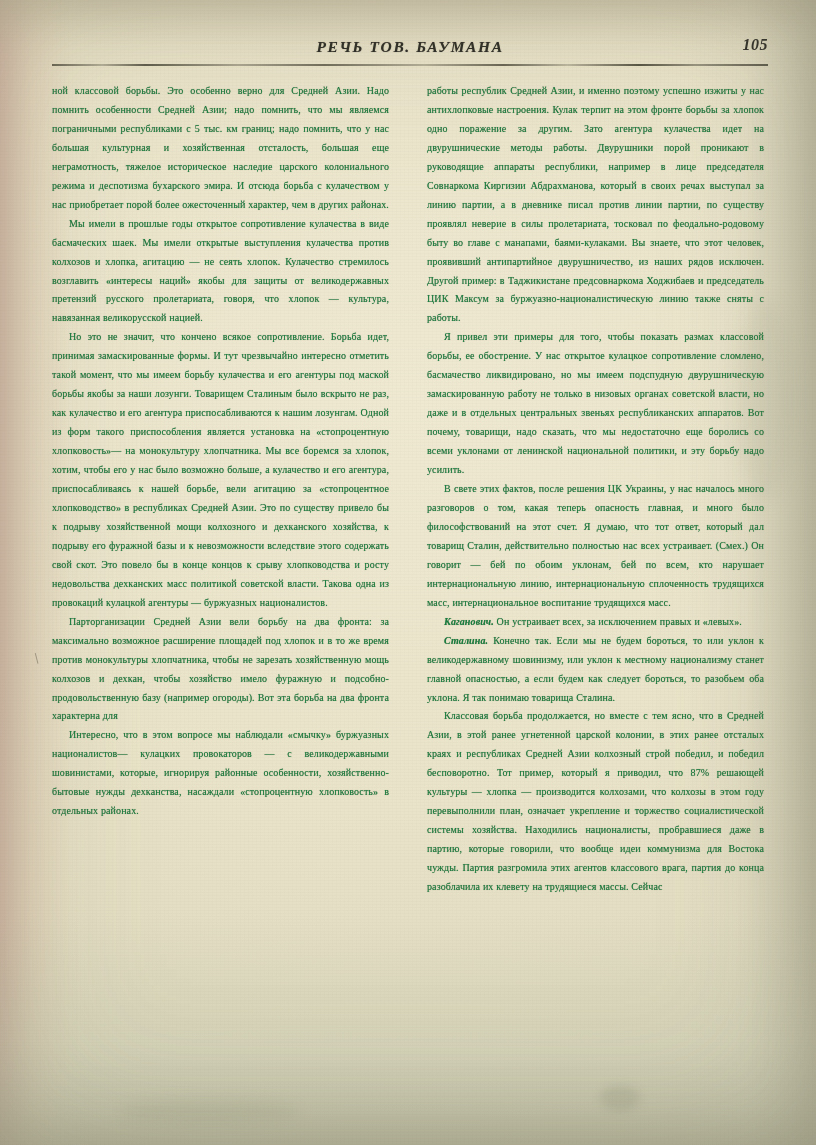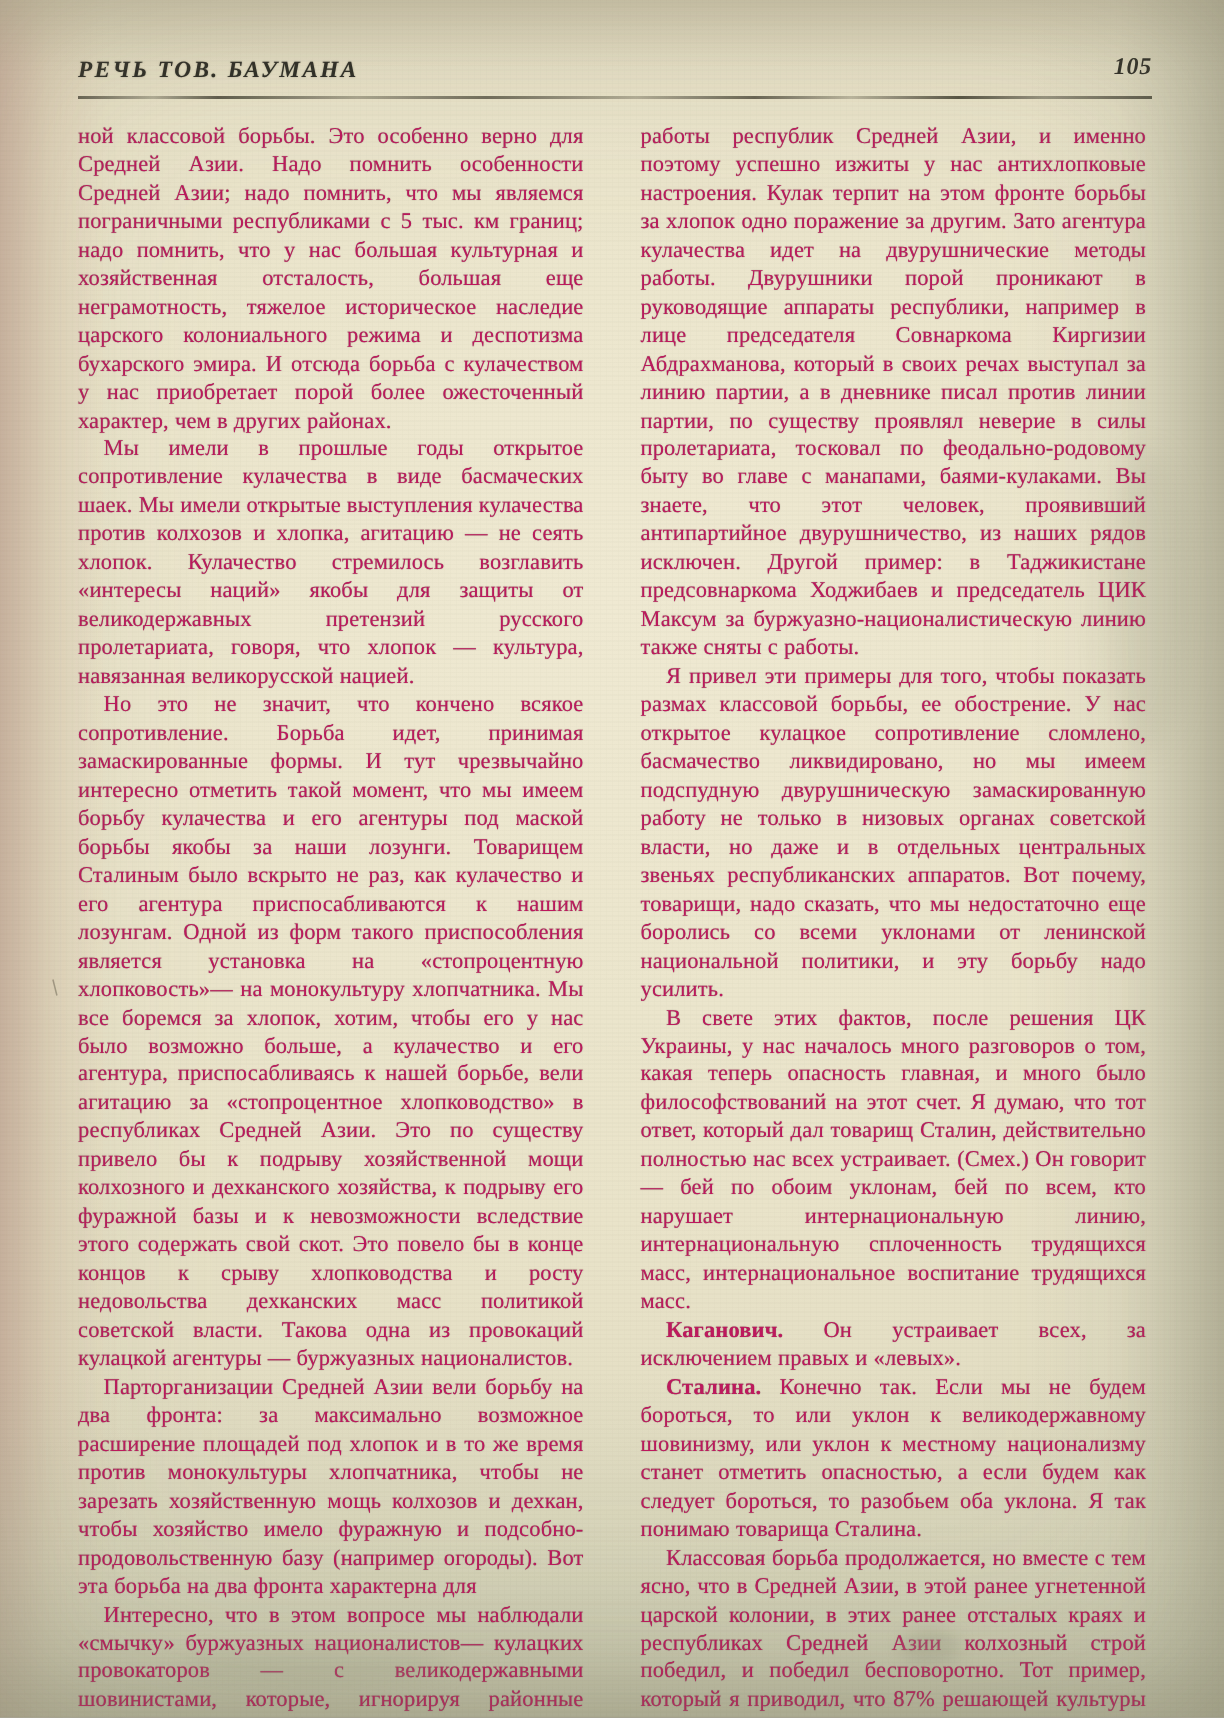--- a/index.html
+++ b/index.html
@@ -71,21 +71,21 @@
   .runhead {
     position: absolute;
     top: 38px;
     left: 52px;
     right: 48px;
     height: 26px;
   }
   .runhead-title {
     position: absolute;
     left: 0; right: 0;
-    text-align: left;
+    text-align: center;
     font-style: italic;
     font-weight: 700;
     font-size: 15.5px;
     letter-spacing: 1.6px;
     color: #2a2a24;
     text-shadow: 0 0 1px rgba(60,58,44,0.5);
   }
   .runhead-folio {
     position: absolute;
     right: 0;
@@ -123,33 +123,34 @@
     left: 52px;
     width: 712px;
     display: flex;
     gap: 38px;
   }
   .col {
     width: 337px;
   }
   .col p {
     margin: 0;
-    font-size: 15px;
+    font-size: 10px;
     line-height: 18.95px;
     text-align: justify;
     text-justify: inter-word;
     word-spacing: 0.2px;
     letter-spacing: 0.1px;
     hyphens: manual;
-    color: #be185d;
+    color: #15803d;
     text-shadow: 0 0 0.7px rgba(40,40,30,0.55);
   }
   .col p + p { text-indent: 0; }
   .col p.ind { text-indent: 17px; }
   .speaker {
+    font-style: italic;
     font-weight: 700;
     margin-top: 28px;
   }
 
   
   .margin-tick {
     position: absolute;
     left: 36px;
     top: 652px;
     width: 7px;
@@ -200,21 +201,21 @@
         <p class="ind">Интересно, что в этом вопросе мы наблюдали «смычку» буржуазных националистов— кулацких провокаторов — с великодержавными шовинистами, которые, игнорируя районные особенности, хозяйственно-бытовые нужды дехканства, насаждали «стопроцентную хлопковость» в отдельных районах.</p>
       </div>
 
       <div class="col">
         <p>работы республик Средней Азии, и именно поэтому успешно изжиты у нас антихлопковые настроения. Кулак терпит на этом фронте борьбы за хлопок одно поражение за другим. Зато агентура кулачества идет на двурушнические методы работы. Двурушники порой проникают в руководящие аппараты республики, например в лице председателя Совнаркома Киргизии Абдрахманова, который в своих речах выступал за линию партии, а в дневнике писал против линии партии, по существу проявлял неверие в силы пролетариата, тосковал по феодально-родовому быту во главе с манапами, баями-кулаками. Вы знаете, что этот человек, проявивший антипартийное двурушничество, из наших рядов исключен. Другой пример: в Таджикистане предсовнаркома Ходжибаев и председатель ЦИК Максум за буржуазно-националистическую линию также сняты с работы.</p>
         <p class="ind">Я привел эти примеры для того, чтобы показать размах классовой борьбы, ее обострение. У нас открытое кулацкое сопротивление сломлено, басмачество ликвидировано, но мы имеем подспудную двурушническую замаскированную работу не только в низовых органах советской власти, но даже и в отдельных центральных звеньях республиканских аппаратов. Вот почему, товарищи, надо сказать, что мы недостаточно еще боролись со всеми уклонами от ленинской национальной политики, и эту борьбу надо усилить.</p>
         <p class="ind">В свете этих фактов, после решения ЦК Украины, у нас началось много разговоров о том, какая теперь опасность главная, и много было философствований на этот счет. Я думаю, что тот ответ, который дал товарищ Сталин, действительно полностью нас всех устраивает. (Смех.) Он говорит — бей по обоим уклонам, бей по всем, кто нарушает интернациональную линию, интернациональную сплоченность трудящихся масс, интернациональное воспитание трудящихся масс.</p>
 
         <p class="ind"><span class="speaker">Каганович.</span><span> Он устраивает всех, за исключением правых и «левых».</span></p>
 
-        <p class="ind"><span class="speaker">Сталина.</span><span> Конечно так. Если мы не будем бороться, то или уклон к великодержавному шовинизму, или уклон к местному национализму станет отметить опасностью, а если будем как следует бороться, то разобьем оба уклона. Я так понимаю товарища Сталина.</span></p>
+        <p class="ind"><span class="speaker">Сталина.</span><span> Конечно так. Если мы не будем бороться, то или уклон к великодержавному шовинизму, или уклон к местному национализму станет главной опасностью, а если будем как следует бороться, то разобьем оба уклона. Я так понимаю товарища Сталина.</span></p>
 
         <p class="ind">Классовая борьба продолжается, но вместе с тем ясно, что в Средней Азии, в этой ранее угнетенной царской колонии, в этих ранее отсталых краях и республиках Средней Азии колхозный строй победил, и победил бесповоротно. Тот пример, который я приводил, что 87% решающей культуры — хлопка — производится колхозами, что колхозы в этом году перевыполнили план, означает укрепление и торжество социалистической системы хозяйства. Находились националисты, пробравшиеся даже в партию, которые говорили, что вообще идеи коммунизма для Востока чужды. Партия разгромила этих агентов классового врага, партия до конца разоблачила их клевету на трудящиеся массы. Сейчас</p>
       </div>
 
     </div>
 
     <div class="margin-tick"></div>
 
   </div>
 

